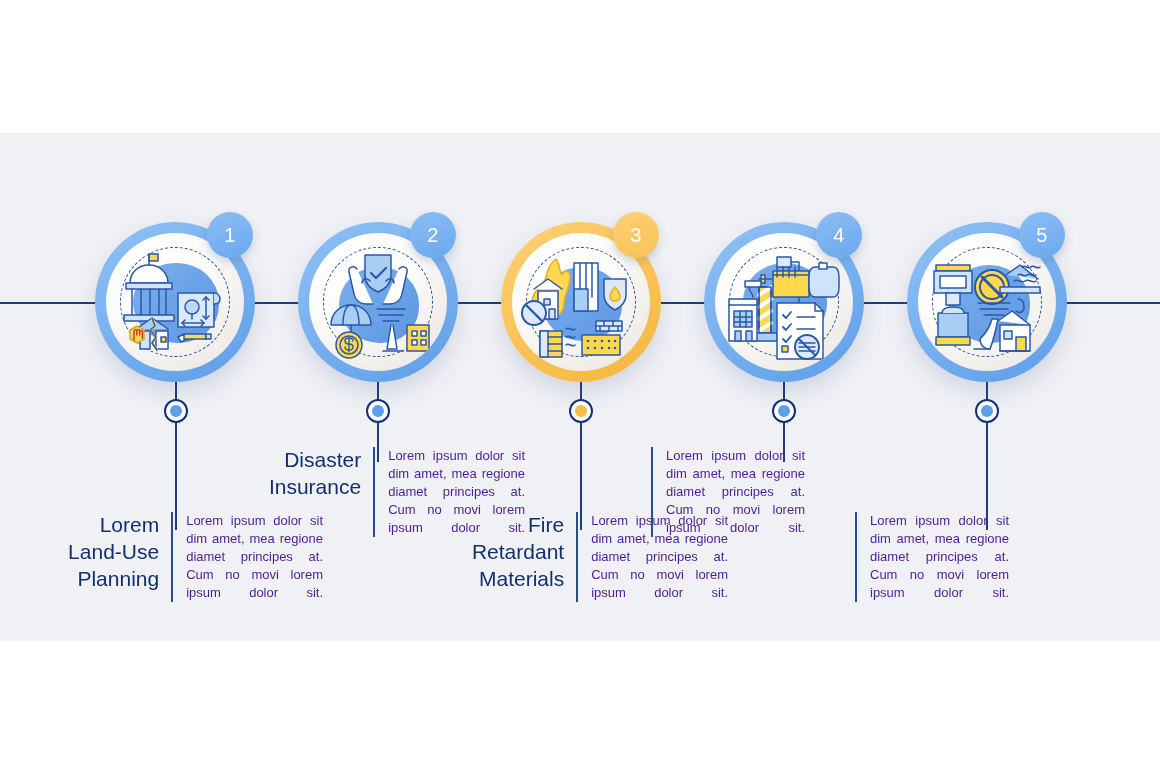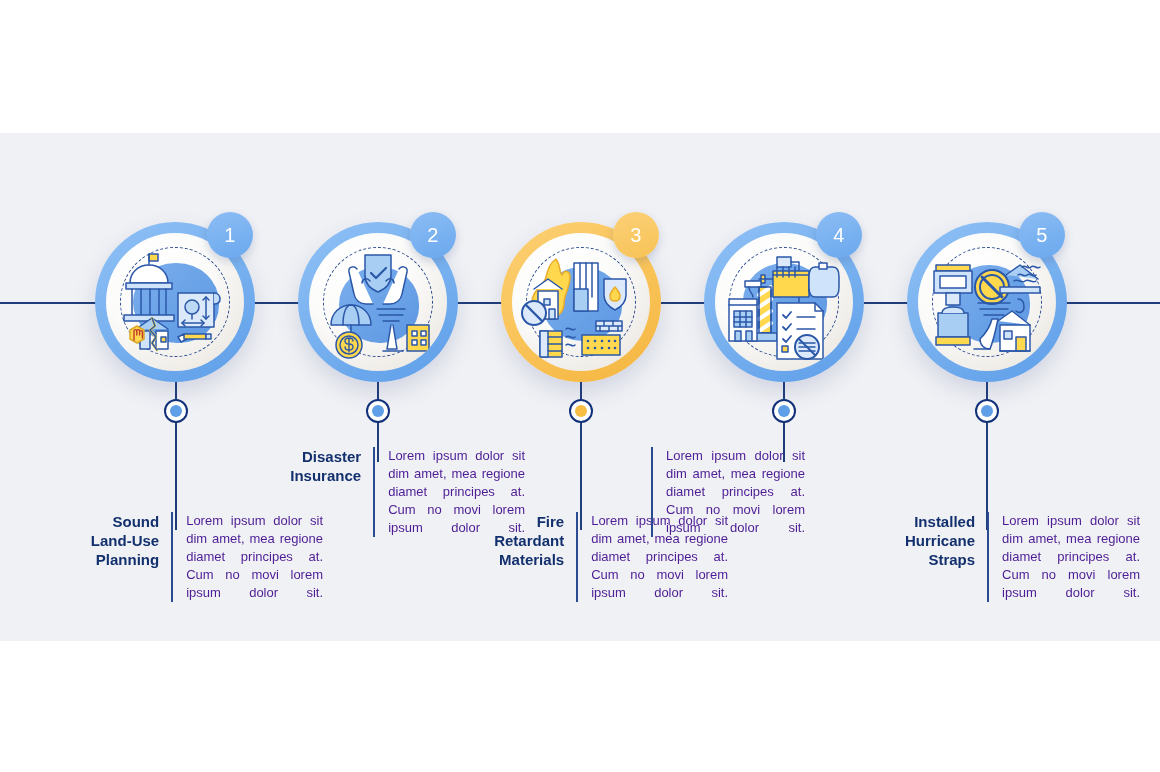--- a/index.html
+++ b/index.html
@@ -80,21 +80,21 @@
     background: #ffffff; border: 2.2px solid #11317a;
     display: flex; align-items: center; justify-content: center;
   }
   .node i { width: 12px; height: 12px; border-radius: 50%; display: block; }
   .node.blue  i { background: #5f9fe8; }
   .node.amber i { background: #f8bd45; }
 
   
   .txt { position: absolute; display: flex; }
   .title {
-    color: #13306e; font-size: 15px; font-weight: bold;
+    color: #13306e; font-size: 21px; font-weight: normal;
     line-height: 1.28; text-align: right; white-space: pre-line;
     padding-right: 12px;
   }
   .vbar { width: 2px; background: #2b4b90; flex: 0 0 2px; }
   .desc {
     color: #4c1d95; font-size: 13px; line-height: 1.38;
     text-align: justify; text-align-last: justify;
     padding-left: 13px; width: 152px;
   }
 </style>
@@ -164,21 +164,21 @@
         </svg>
       </div>
     </div>
     <div class="badge blue" style="left:207px;top:212px">
       <span>1</span>
     </div>
     <div class="node blue" style="left:164px;top:399px">
         <i></i>
       </div>
     <div class="txt" style="left:43px;top:512px;width:280px">
-      <div class="title" style="width:130px">Sound
+      <div class="title" style="width:130px">Lorem
 Land-Use
 Planning</div>
       <div class="vbar"></div>
       <div class="desc">Lorem ipsum dolor sit dim amet, mea regione diamet principes at. Cum no movi lorem ipsum dolor sit.</div>
     </div>
   </div>
 
   <div class="step">
     <div class="drop" style="left:377px;top:370px;height:92px"></div>
     <div class="ring blue" style="left:298px;top:222px">
@@ -412,21 +412,18 @@
         </svg>
       </div>
     </div>
     <div class="badge blue" style="left:1019px;top:212px">
       <span>5</span>
     </div>
     <div class="node blue" style="left:975px;top:399px">
         <i></i>
       </div>
     <div class="txt" style="left:855px;top:512px;width:285px">
-      <div class="title" style="width:133px">Installed
-Hurricane
-Straps</div>
       <div class="vbar"></div>
       <div class="desc">Lorem ipsum dolor sit dim amet, mea regione diamet principes at. Cum no movi lorem ipsum dolor sit.</div>
     </div>
   </div>
 
 </div>
 
 </body></html>

